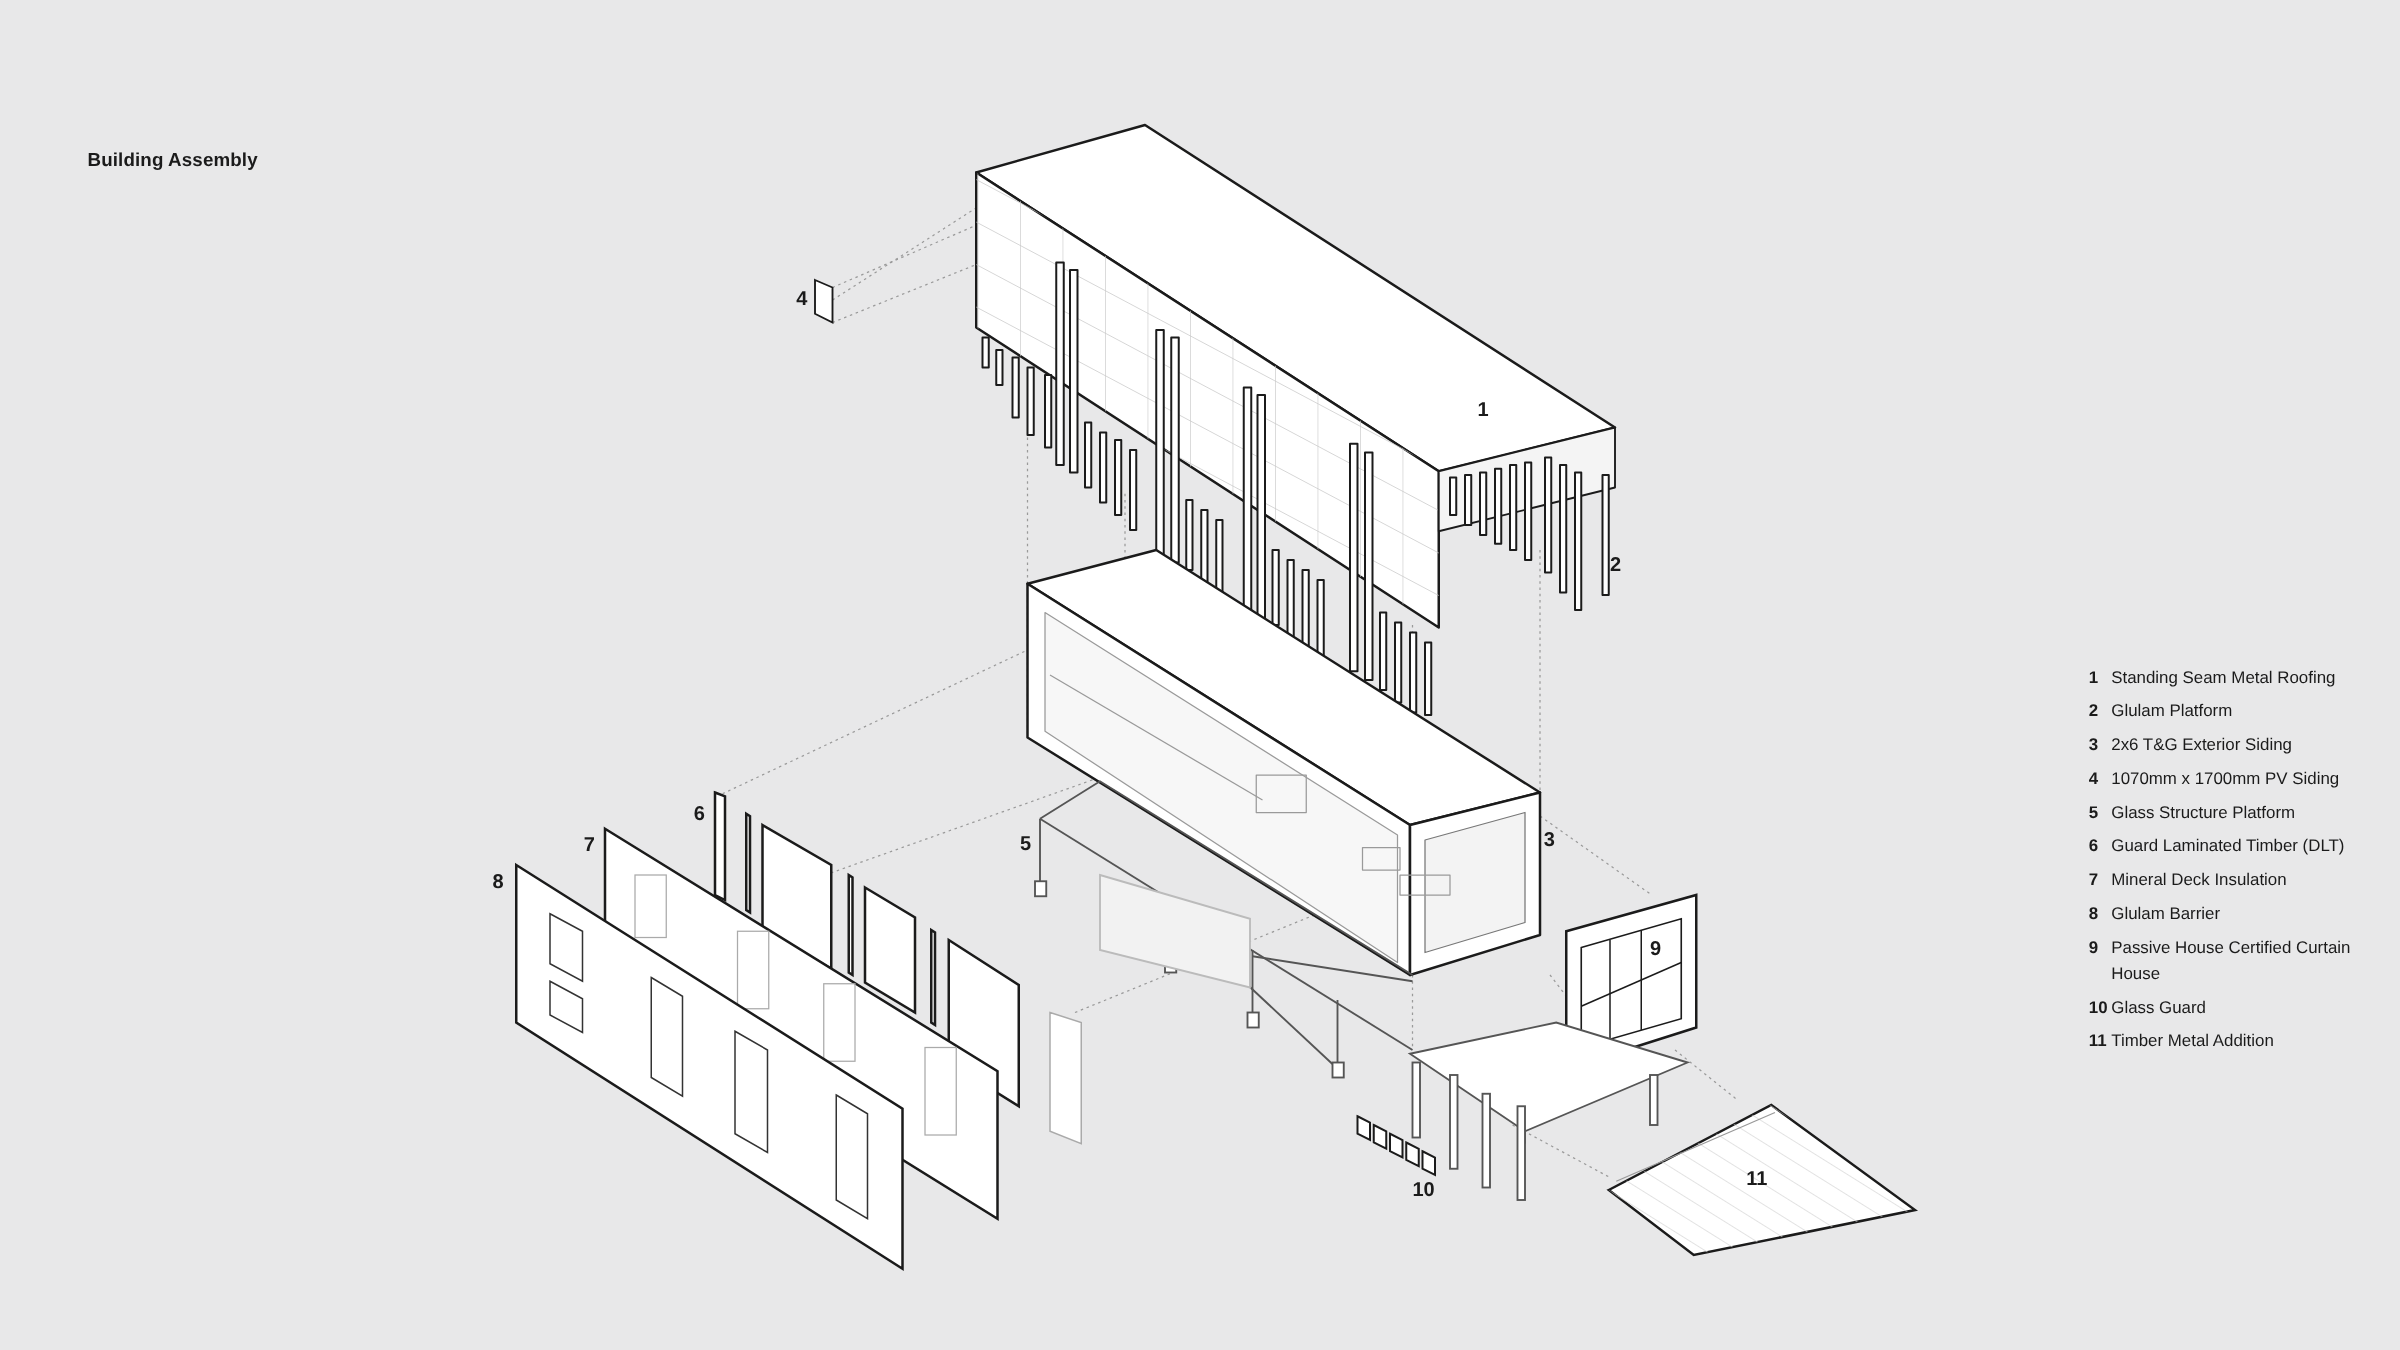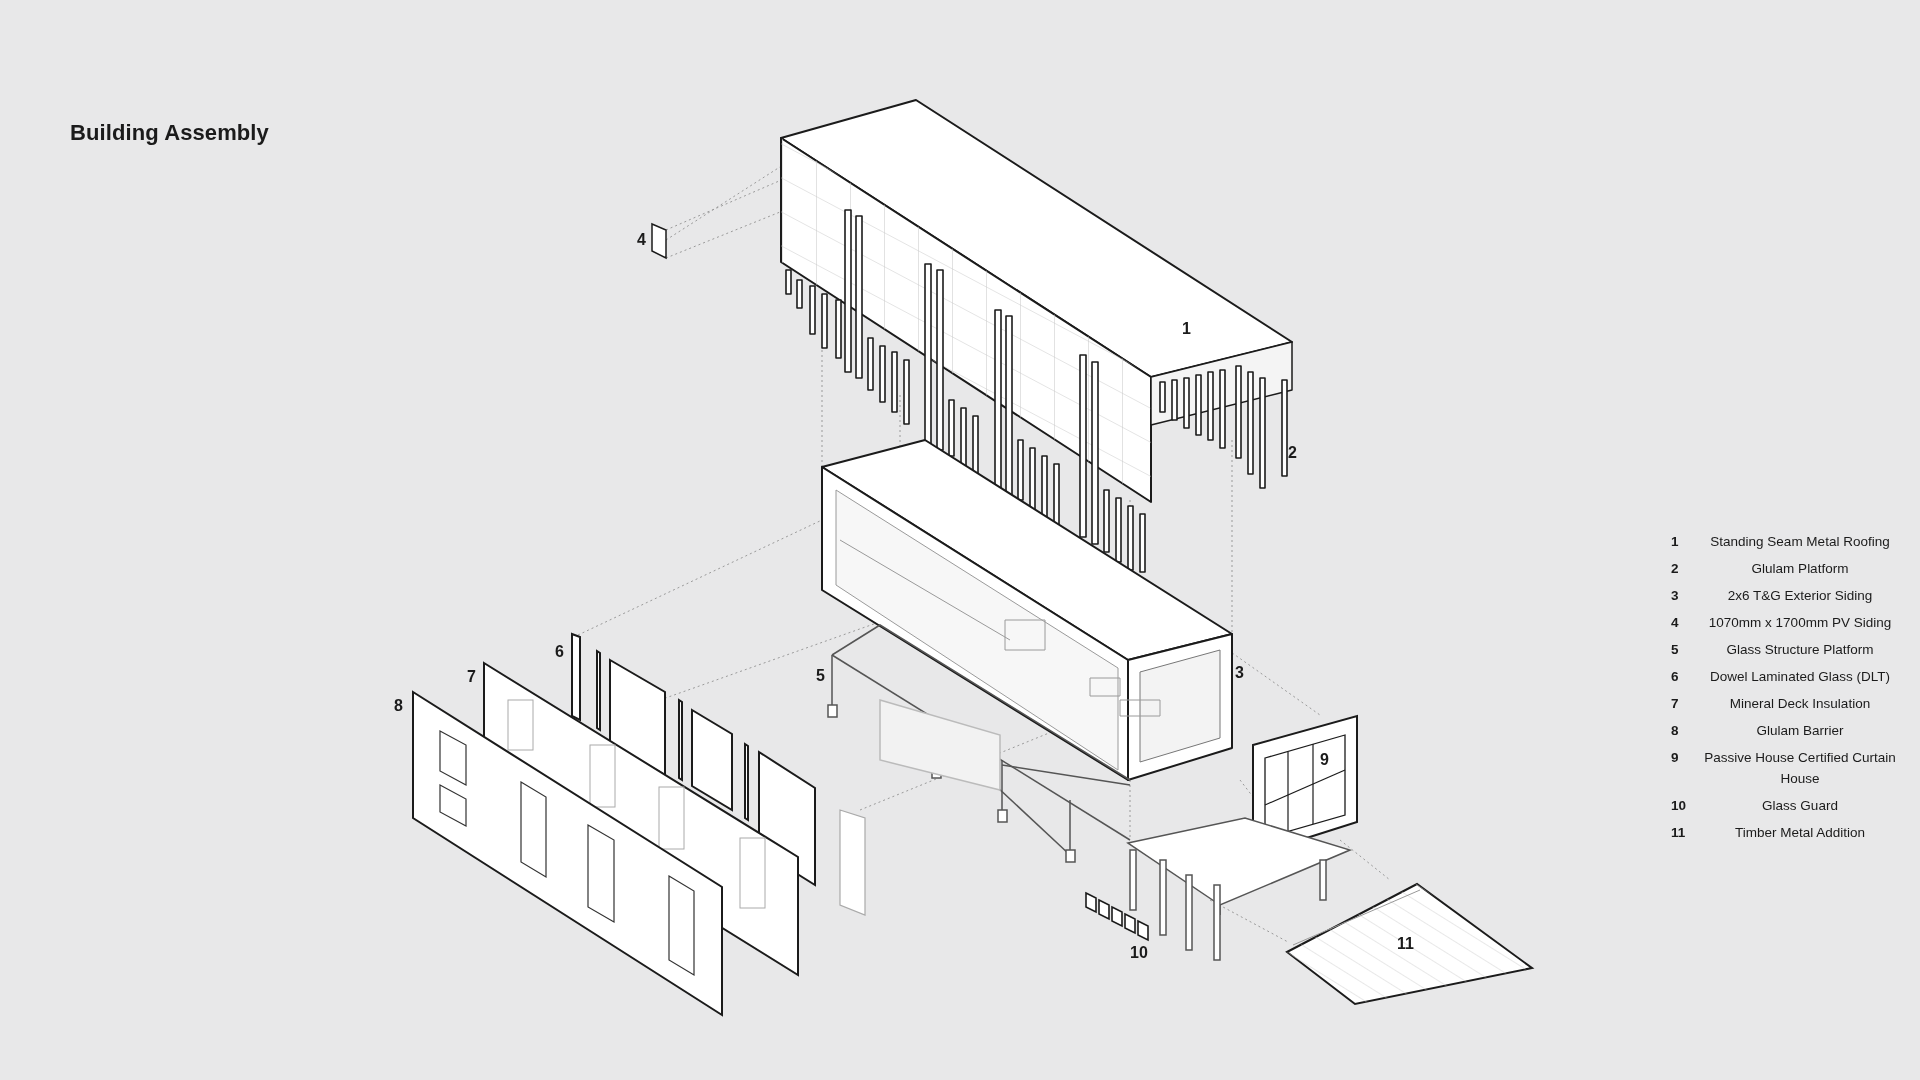--- a/index.html
+++ b/index.html
@@ -1,22 +1,22 @@
 <!DOCTYPE html>
 <html><head>
 <meta charset="utf-8">
 <style>
   html, body { margin:0; padding:0; }
   body { width:1920px; height:1080px; background:#e8e8e9; position:relative; overflow:hidden;
          font-family:"Liberation Sans", "DejaVu Sans", sans-serif; color:#1b1b1b; }
-  .title { position:absolute; left:70px; top:120px; font-size:22px; font-weight:700; letter-spacing:0.1px; }
+  .title { position:absolute; left:70px; top:120px; font-size:15px; font-weight:700; letter-spacing:0.1px; }
   .legend { position:absolute; left:1671px; top:532px; width:240px; }
   .legend-item { display:flex; font-size:13.5px; line-height:20.5px; margin-bottom:6.5px; }
   .legend-num { width:18px; font-weight:700; flex:none; }
-  .legend-text { flex:1; width:170px;text-align:center; }
+  .legend-text { flex:1; width:170px; }
   svg.drawing { position:absolute; left:0; top:0; }
   .callout { position:absolute; font-size:16px; font-weight:700; }
 </style>
 </head>
 <body>
 
 <div class="title">Building Assembly</div>
 
 <svg class="drawing" width="1920" height="1080" viewBox="0 0 1920 1080">
   <defs>
@@ -225,21 +225,21 @@
   <div class="legend-item">
       <span class="legend-num">4</span>
       <span class="legend-text">1070mm x 1700mm PV Siding</span>
     </div>
   <div class="legend-item">
       <span class="legend-num">5</span>
       <span class="legend-text">Glass Structure Platform</span>
     </div>
   <div class="legend-item">
       <span class="legend-num">6</span>
-      <span class="legend-text">Dowel Laminated Glass (DLT)</span>
+      <span class="legend-text">Guard Laminated Timber (DLT)</span>
     </div>
   <div class="legend-item">
       <span class="legend-num">7</span>
       <span class="legend-text">Mineral Deck Insulation</span>
     </div>
   <div class="legend-item">
       <span class="legend-num">8</span>
       <span class="legend-text">Glulam Barrier</span>
     </div>
   <div class="legend-item">

